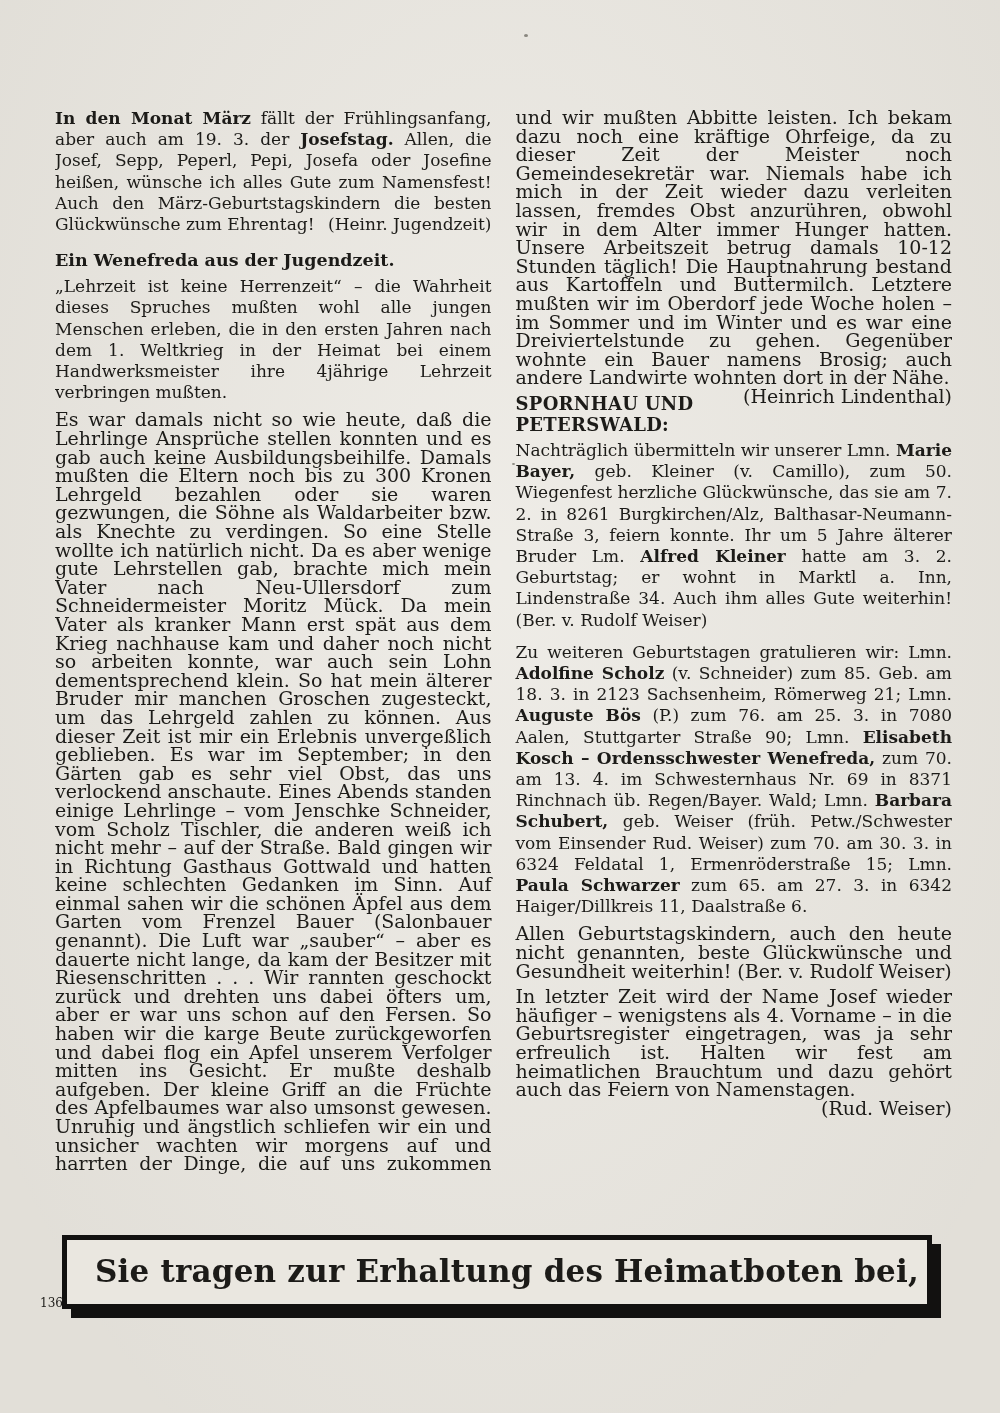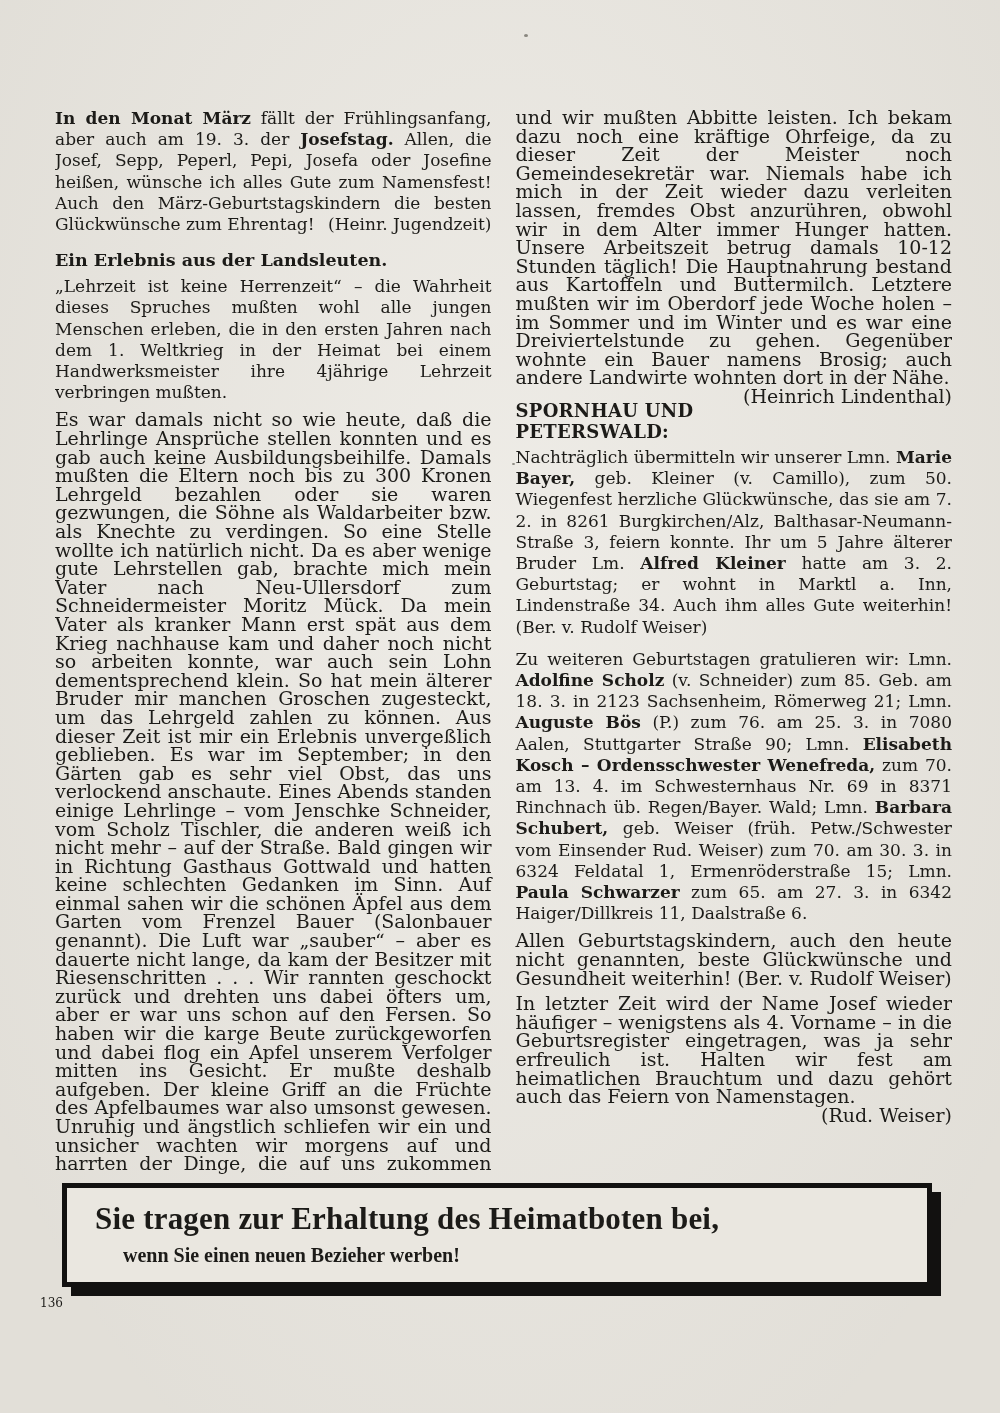--- a/index.html
+++ b/index.html
@@ -34,34 +34,33 @@
   .sig { float: right; }
   h2.story-heading {
     font-size: 17.5px;
     font-weight: bold;
     margin: 15px 0 6px 0;
   }
   h2.section-heading {
     font-size: 18px;
     font-weight: bold;
     letter-spacing: 0.3px;
-    margin: 13px 0 5px 0;
+    margin: 6px 0 5px 0;
   }
   .mt-sm { margin-top: 7px; }
   .mt-md { margin-top: 11px; }
   .banner {
     position: absolute;
     left: 62px;
-    top: 1183px;
+    top: 1235px;
     width: 870px;
     border: 5px solid #121110;
     box-shadow: 9px 9px 0 #121110;
     background: #eae7e0;
     padding: 13px 18px 15px 28px;
-    font-family: Liberation Serif, serif;
   }
   .banner-line1 {
     font-size: 31px;
     font-weight: bold;
     letter-spacing: 0.2px;
     white-space: nowrap;
   }
   .banner-line2 {
     font-size: 20px;
     font-weight: bold;
@@ -93,21 +92,21 @@
   <span class="speck speck-3"></span>
 
   <div class="columns">
 
     <div class="col">
       <p class="body-text">
         <span><span class="b">In den Monat März</span><span> fällt der Frühlingsanfang, aber auch am 19. 3. der </span><span class="b">Josefstag.</span><span> Allen, die Josef, Sepp, Peperl, Pepi, Josefa oder Josefine heißen, wünsche ich alles Gute zum Namensfest! Auch den März-Geburtstagskindern die besten Glückwünsche zum Ehrentag!</span></span>
         <span class="sig">(Heinr. Jugendzeit)</span>
       </p>
 
-      <h2 class="story-heading">Ein Erlebnis aus der Landsleuten.</h2>
+      <h2 class="story-heading">Ein Wenefreda aus der Jugendzeit.</h2>
 
       <p class="body-text">„Lehrzeit ist keine Herrenzeit“ – die Wahrheit dieses Spruches mußten wohl alle jungen Menschen erleben, die in den ersten Jahren nach dem 1. Weltkrieg in der Heimat bei einem Handwerksmeister ihre 4jährige Lehrzeit verbringen mußten.</p>
 
       <p class="small-text mt-sm">Es war damals nicht so wie heute, daß die Lehrlinge Ansprüche stellen konnten und es gab auch keine Ausbildungsbeihilfe. Damals mußten die Eltern noch bis zu 300 Kronen Lehrgeld bezahlen oder sie waren gezwungen, die Söhne als Waldarbeiter bzw. als Knechte zu verdingen. So eine Stelle wollte ich natürlich nicht. Da es aber wenige gute Lehrstellen gab, brachte mich mein Vater nach Neu-Ullersdorf zum Schneidermeister Moritz Mück. Da mein Vater als kranker Mann erst spät aus dem Krieg nachhause kam und daher noch nicht so arbeiten konnte, war auch sein Lohn dementsprechend klein. So hat mein älterer Bruder mir manchen Groschen zugesteckt, um das Lehrgeld zahlen zu können. Aus dieser Zeit ist mir ein Erlebnis unvergeßlich geblieben. Es war im September; in den Gärten gab es sehr viel Obst, das uns verlockend anschaute. Eines Abends standen einige Lehrlinge – vom Jenschke Schneider, vom Scholz Tischler, die anderen weiß ich nicht mehr – auf der Straße. Bald gingen wir in Richtung Gasthaus Gottwald und hatten keine schlechten Gedanken im Sinn. Auf einmal sahen wir die schönen Äpfel aus dem Garten vom Frenzel Bauer (Salonbauer genannt). Die Luft war „sauber“ – aber es dauerte nicht lange, da kam der Besitzer mit Riesenschritten . . . Wir rannten geschockt zurück und drehten uns dabei öfters um, aber er war uns schon auf den Fersen. So haben wir die karge Beute zurückgeworfen und dabei flog ein Apfel unserem Verfolger mitten ins Gesicht. Er mußte deshalb aufgeben. Der kleine Griff an die Früchte des Apfelbaumes war also umsonst gewesen. Unruhig und ängstlich schliefen wir ein und unsicher wachten wir morgens auf und harrten der Dinge, die auf uns zukommen würden . . . Nach einigen Stunden kam ein Bote und führte mich in die Gemeindekanzlei, wo schon die anderen „Sünder“ mit ihren Meistern standen, sowie auch Herr Frenzel. Es gab eine Moralpredigt</p>
     </div>
 
     <div class="col">
       <p class="small-text">
         <span>und wir mußten Abbitte leisten. Ich bekam dazu noch eine kräftige Ohrfeige, da zu dieser Zeit der Meister noch Gemeindesekretär war. Niemals habe ich mich in der Zeit wieder dazu verleiten lassen, fremdes Obst anzurühren, obwohl wir in dem Alter immer Hunger hatten. Unsere Arbeitszeit betrug damals 10-12 Stunden täglich! Die Hauptnahrung bestand aus Kartoffeln und Buttermilch. Letztere mußten wir im Oberdorf jede Woche holen – im Sommer und im Winter und es war eine Dreiviertelstunde zu gehen. Gegenüber wohnte ein Bauer namens Brosig; auch andere Landwirte wohnten dort in der Nähe.</span>
         <span class="sig">(Heinrich Lindenthal)</span>
@@ -125,18 +124,17 @@
       <p class="small-text mt-sm">
         <span>In letzter Zeit wird der Name Josef wieder häufiger – wenigstens als 4. Vorname – in die Geburtsregister eingetragen, was ja sehr erfreulich ist. Halten wir fest am heimatlichen Brauchtum und dazu gehört auch das Feiern von Namenstagen.</span>
         <span class="sig">(Rud. Weiser)</span>
       </p>
     </div>
 
   </div>
 
   <div class="banner">
     <div class="banner-line1">Sie tragen zur Erhaltung des Heimatboten bei,</div>
-    <div class="banner-line2">wenn Sie einen neuen Bezieher werben!</div>
   </div>
 
   <div class="page-number">136</div>
 
 </div>
 
 </body></html>

